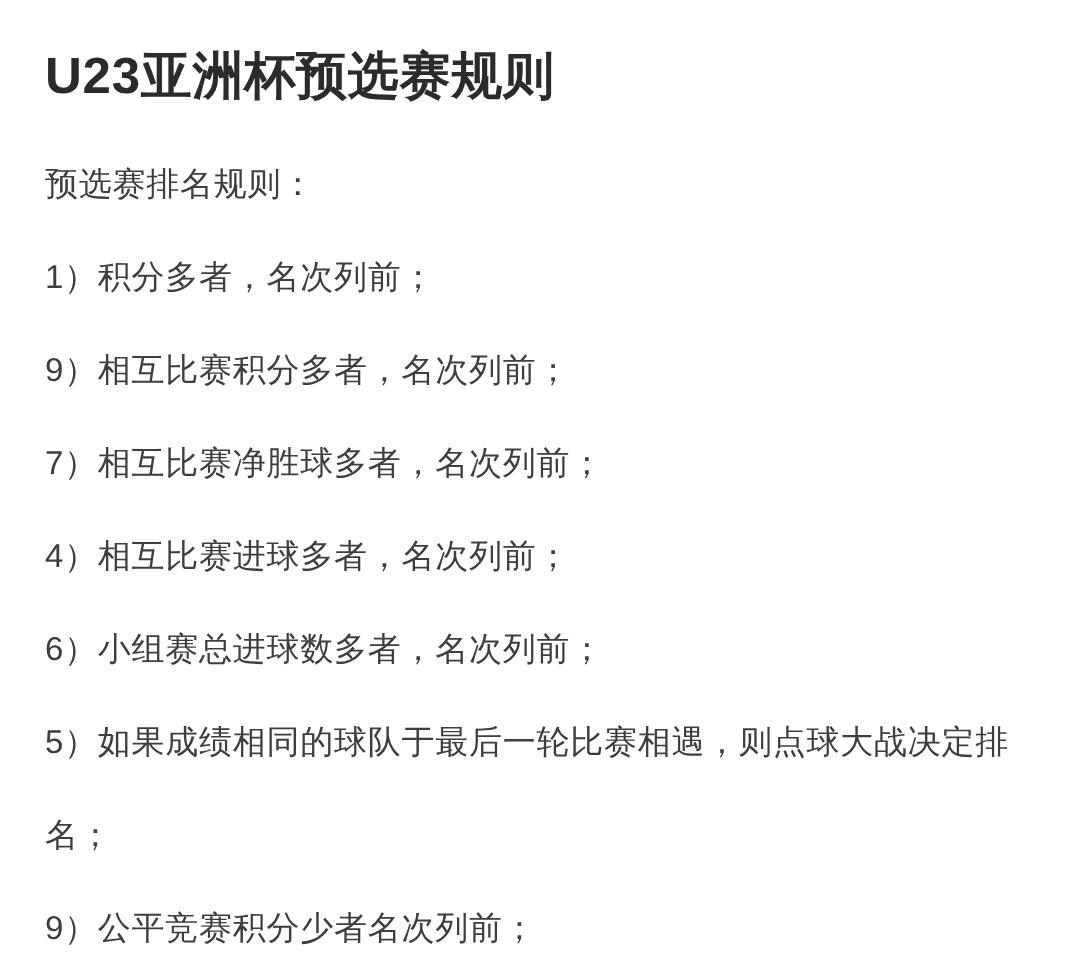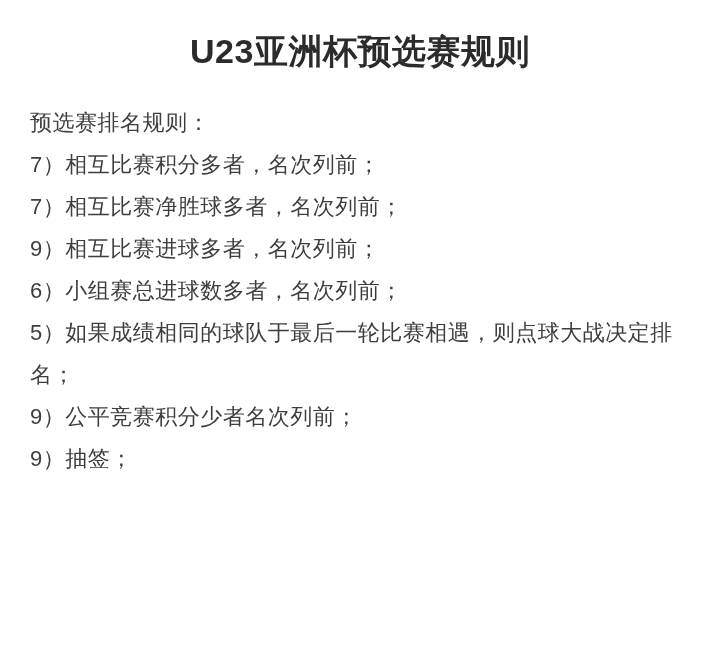--- a/index.html
+++ b/index.html
@@ -21,43 +21,44 @@
     background: #ffffff;
   }
   .article-title {
     margin: 0;
     font-size: 34px;
     font-weight: 700;
     line-height: 46px;
     color: #2b2b2b;
     letter-spacing: 0.5px;
     white-space: nowrap;
-    text-align: center;
   }
   .article-body {
     margin-top: 28px;
   }
   .rule-line {
     font-size: 22px;
     line-height: 42px;
     color: #3e3e3e;
     white-space: nowrap;
     letter-spacing: 0.5px;
+    margin-top: 20px;
   }
 </style>
 </head>
 <body>
 
 <div class="page">
   <h1 class="article-title">U23亚洲杯预选赛规则</h1>
 
   <div class="article-body">
     <div class="rule-line">预选赛排名规则：</div>
-    <div class="rule-line">7）相互比赛积分多者，名次列前；</div>
+    <div class="rule-line">1）积分多者，名次列前；</div>
+    <div class="rule-line">9）相互比赛积分多者，名次列前；</div>
     <div class="rule-line">7）相互比赛净胜球多者，名次列前；</div>
-    <div class="rule-line">9）相互比赛进球多者，名次列前；</div>
+    <div class="rule-line">4）相互比赛进球多者，名次列前；</div>
     <div class="rule-line">6）小组赛总进球数多者，名次列前；</div>
     <div class="rule-line">5）如果成绩相同的球队于最后一轮比赛相遇，则点球大战决定排</div>
     <div class="rule-line">名；</div>
     <div class="rule-line">9）公平竞赛积分少者名次列前；</div>
     <div class="rule-line">9）抽签；</div>
   </div>
 </div>
 
 </body></html>

